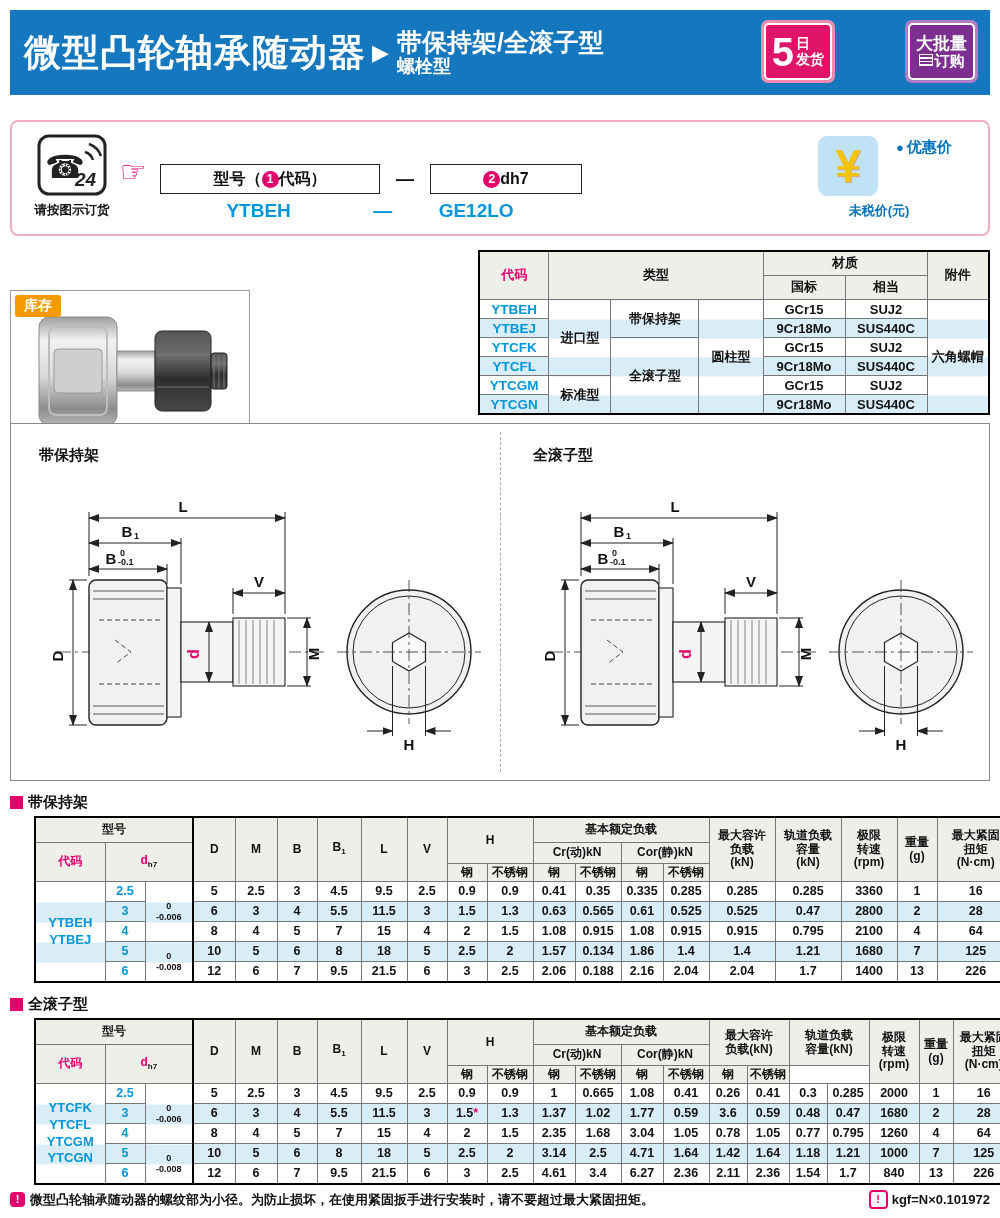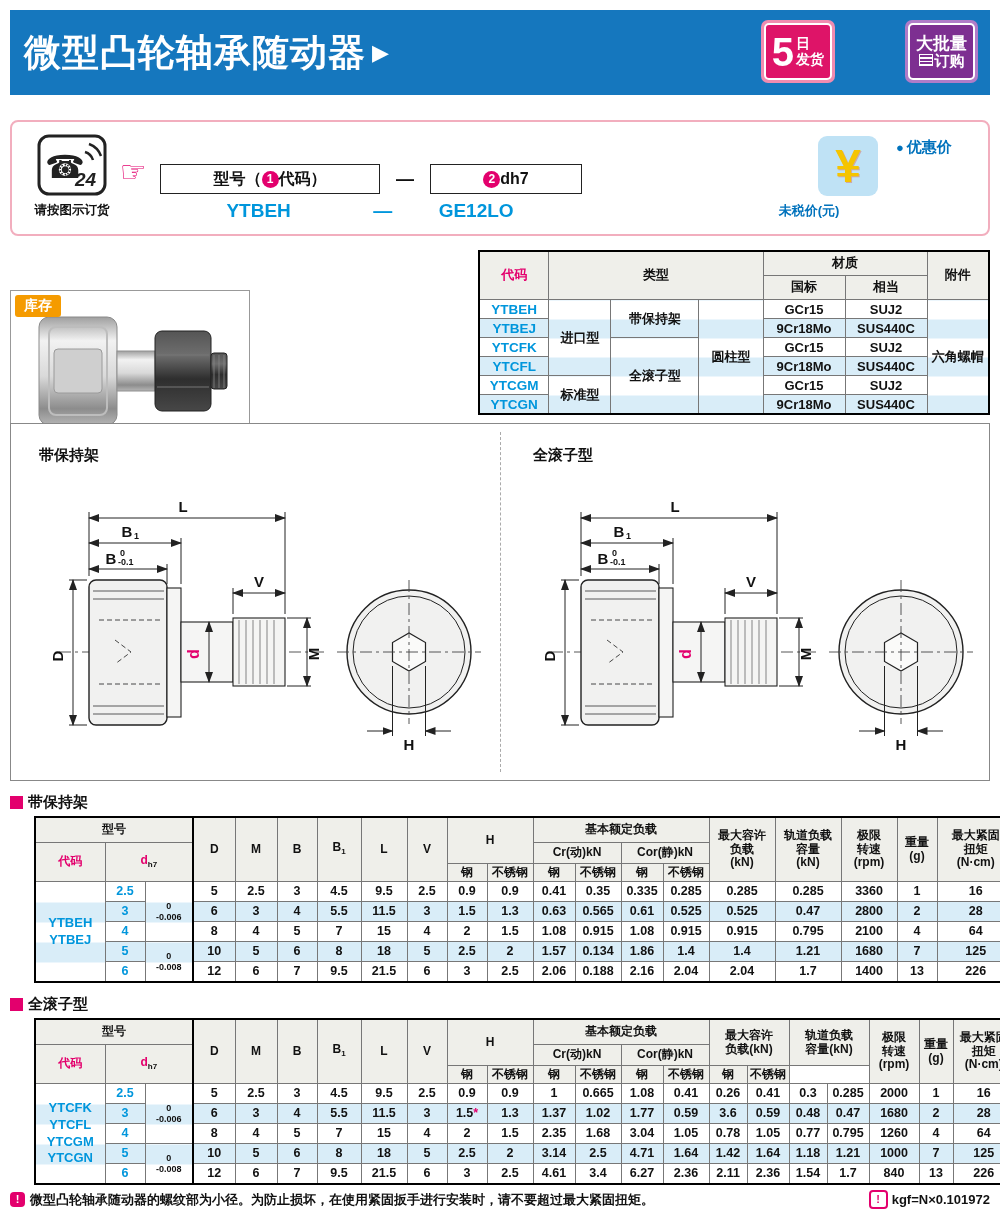--- a/index.html
+++ b/index.html
@@ -39,21 +39,21 @@
   .mbox1{width:218px;}
   .mbox2{width:150px;}
   .ord-dash{margin:0 16px;font-size:18px;font-weight:bold;}
   .ord-example{position:absolute;left:148px;top:78px;width:384px;display:flex;font-size:19px;font-weight:bold;color:#0096DC;}
   .oex1{width:218px;text-align:center;}
   .oexd{margin:0 16px;}
   .oex2{width:150px;text-align:center;}
   .yen-box{position:absolute;left:806px;top:14px;width:60px;height:60px;background:#BFE2F5;border-radius:9px;
            display:flex;align-items:center;justify-content:center;}
   .yen-box span{color:#F5C400;font-size:46px;font-weight:bold;text-shadow:1px 1px 0 #caa;}
-  .yen-caption{position:absolute;left:750px;top:80px;width:94px;text-align:center;color:#0072BC;font-size:13px;font-weight:bold;}
+  .yen-caption{position:absolute;left:820px;top:80px;width:94px;text-align:center;color:#0072BC;font-size:13px;font-weight:bold;}
   .disc-title{position:absolute;left:884px;top:16px;color:#0072BC;font-size:15px;font-weight:bold;}
   .disc-dot{color:#0072BC;font-size:13px;margin-right:3px;}
   .price-tbl{position:absolute;left:878px;top:38px;border-collapse:collapse;}
   .price-tbl td{border:1px solid #222;font-size:12px;font-weight:bold;text-align:center;padding:1px 4px;height:18px;background:#fff;}
   .price-tbl td:first-child{background:#EFEFEA;}
 
   
   .prod-row{position:relative;margin:14px 10px 0;height:160px;}
   .photo-box{position:absolute;left:0;top:0;width:238px;height:160px;border:1px solid #999;background:#fff;margin-top:40px;}
   .stock-badge{position:absolute;left:4px;top:4px;background:#F59B00;color:#fff;font-size:14px;font-weight:bold;
@@ -129,20 +129,24 @@
   .tbl-anchor{margin:0 10px;}
 </style>
 </head>
 <body>
 
 <div class="page">
 
   <div class="hdr">
     <span class="hdr-title">微型凸轮轴承随动器</span>
     <span class="hdr-arrow">▶</span>
+    <div class="hdr-sub">
+      <div class="s1">带保持架/全滚子型</div>
+      <div class="s2">螺栓型</div>
+    </div>
     <div class="badge badge-day">
       <div class="badge-in">
         <span class="b5">5</span>
         <span class="bcol">
           <span>日</span>
           <span>发货</span>
         </span>
       </div>
     </div>
     <div class="badge badge-bulk">

